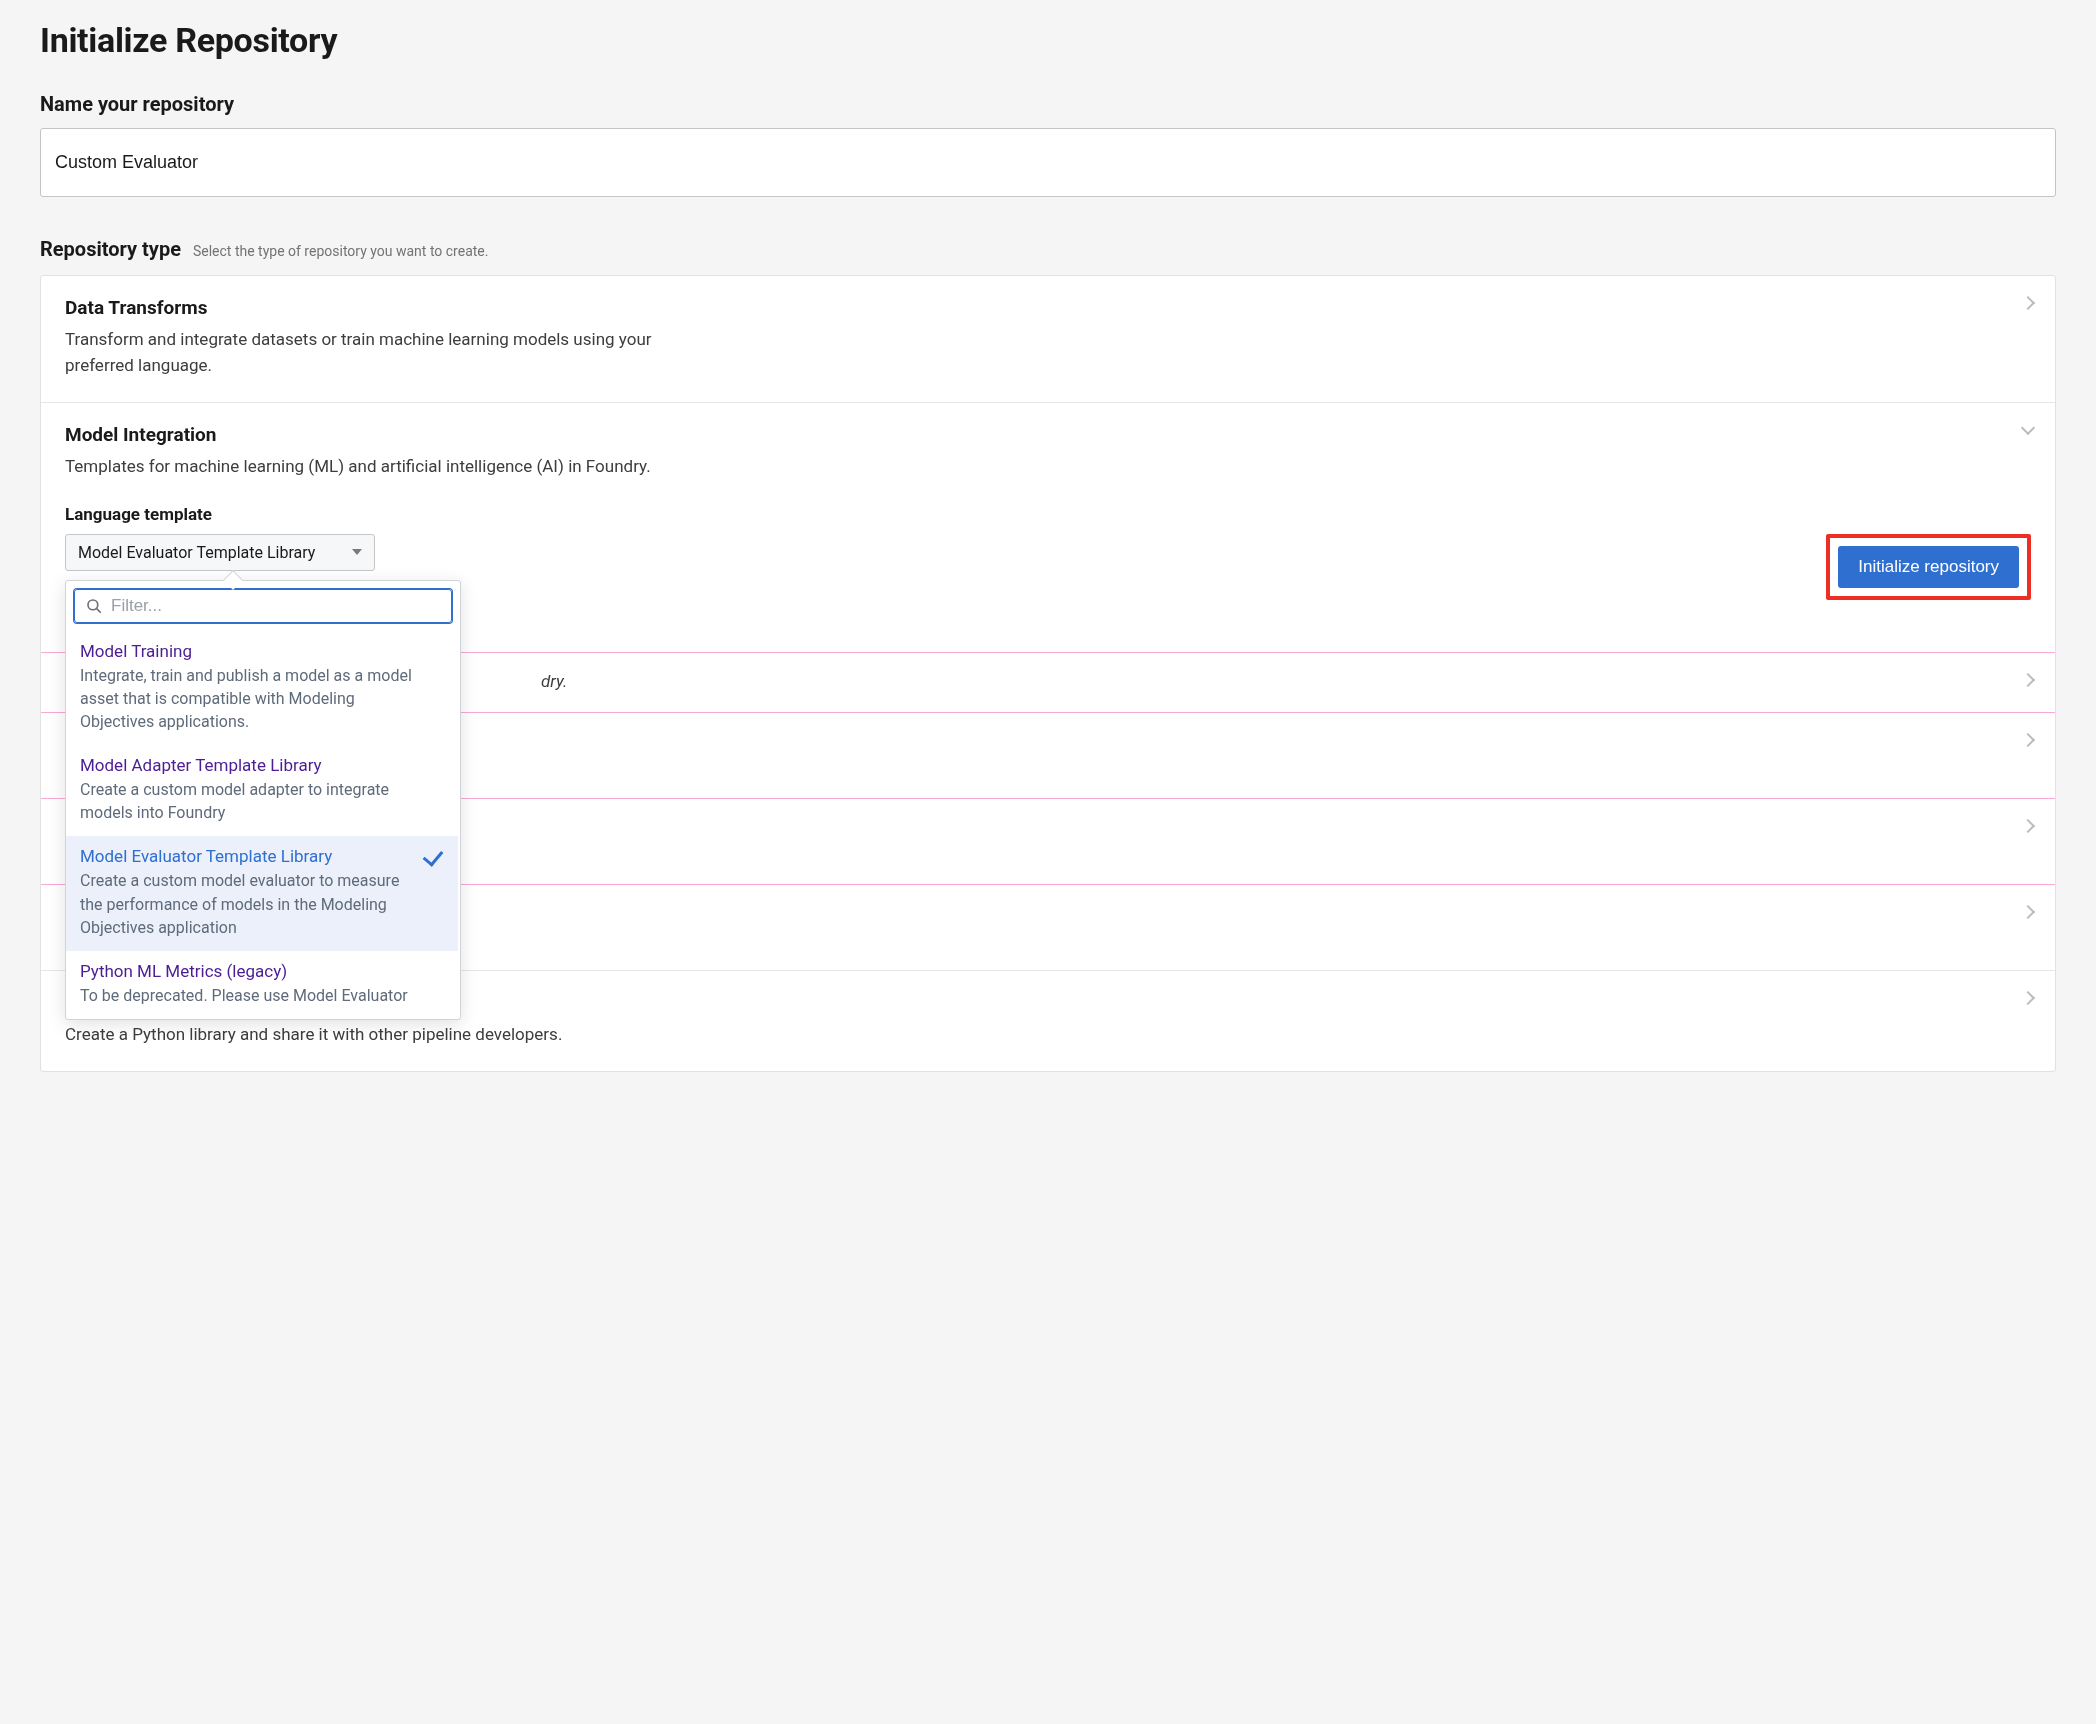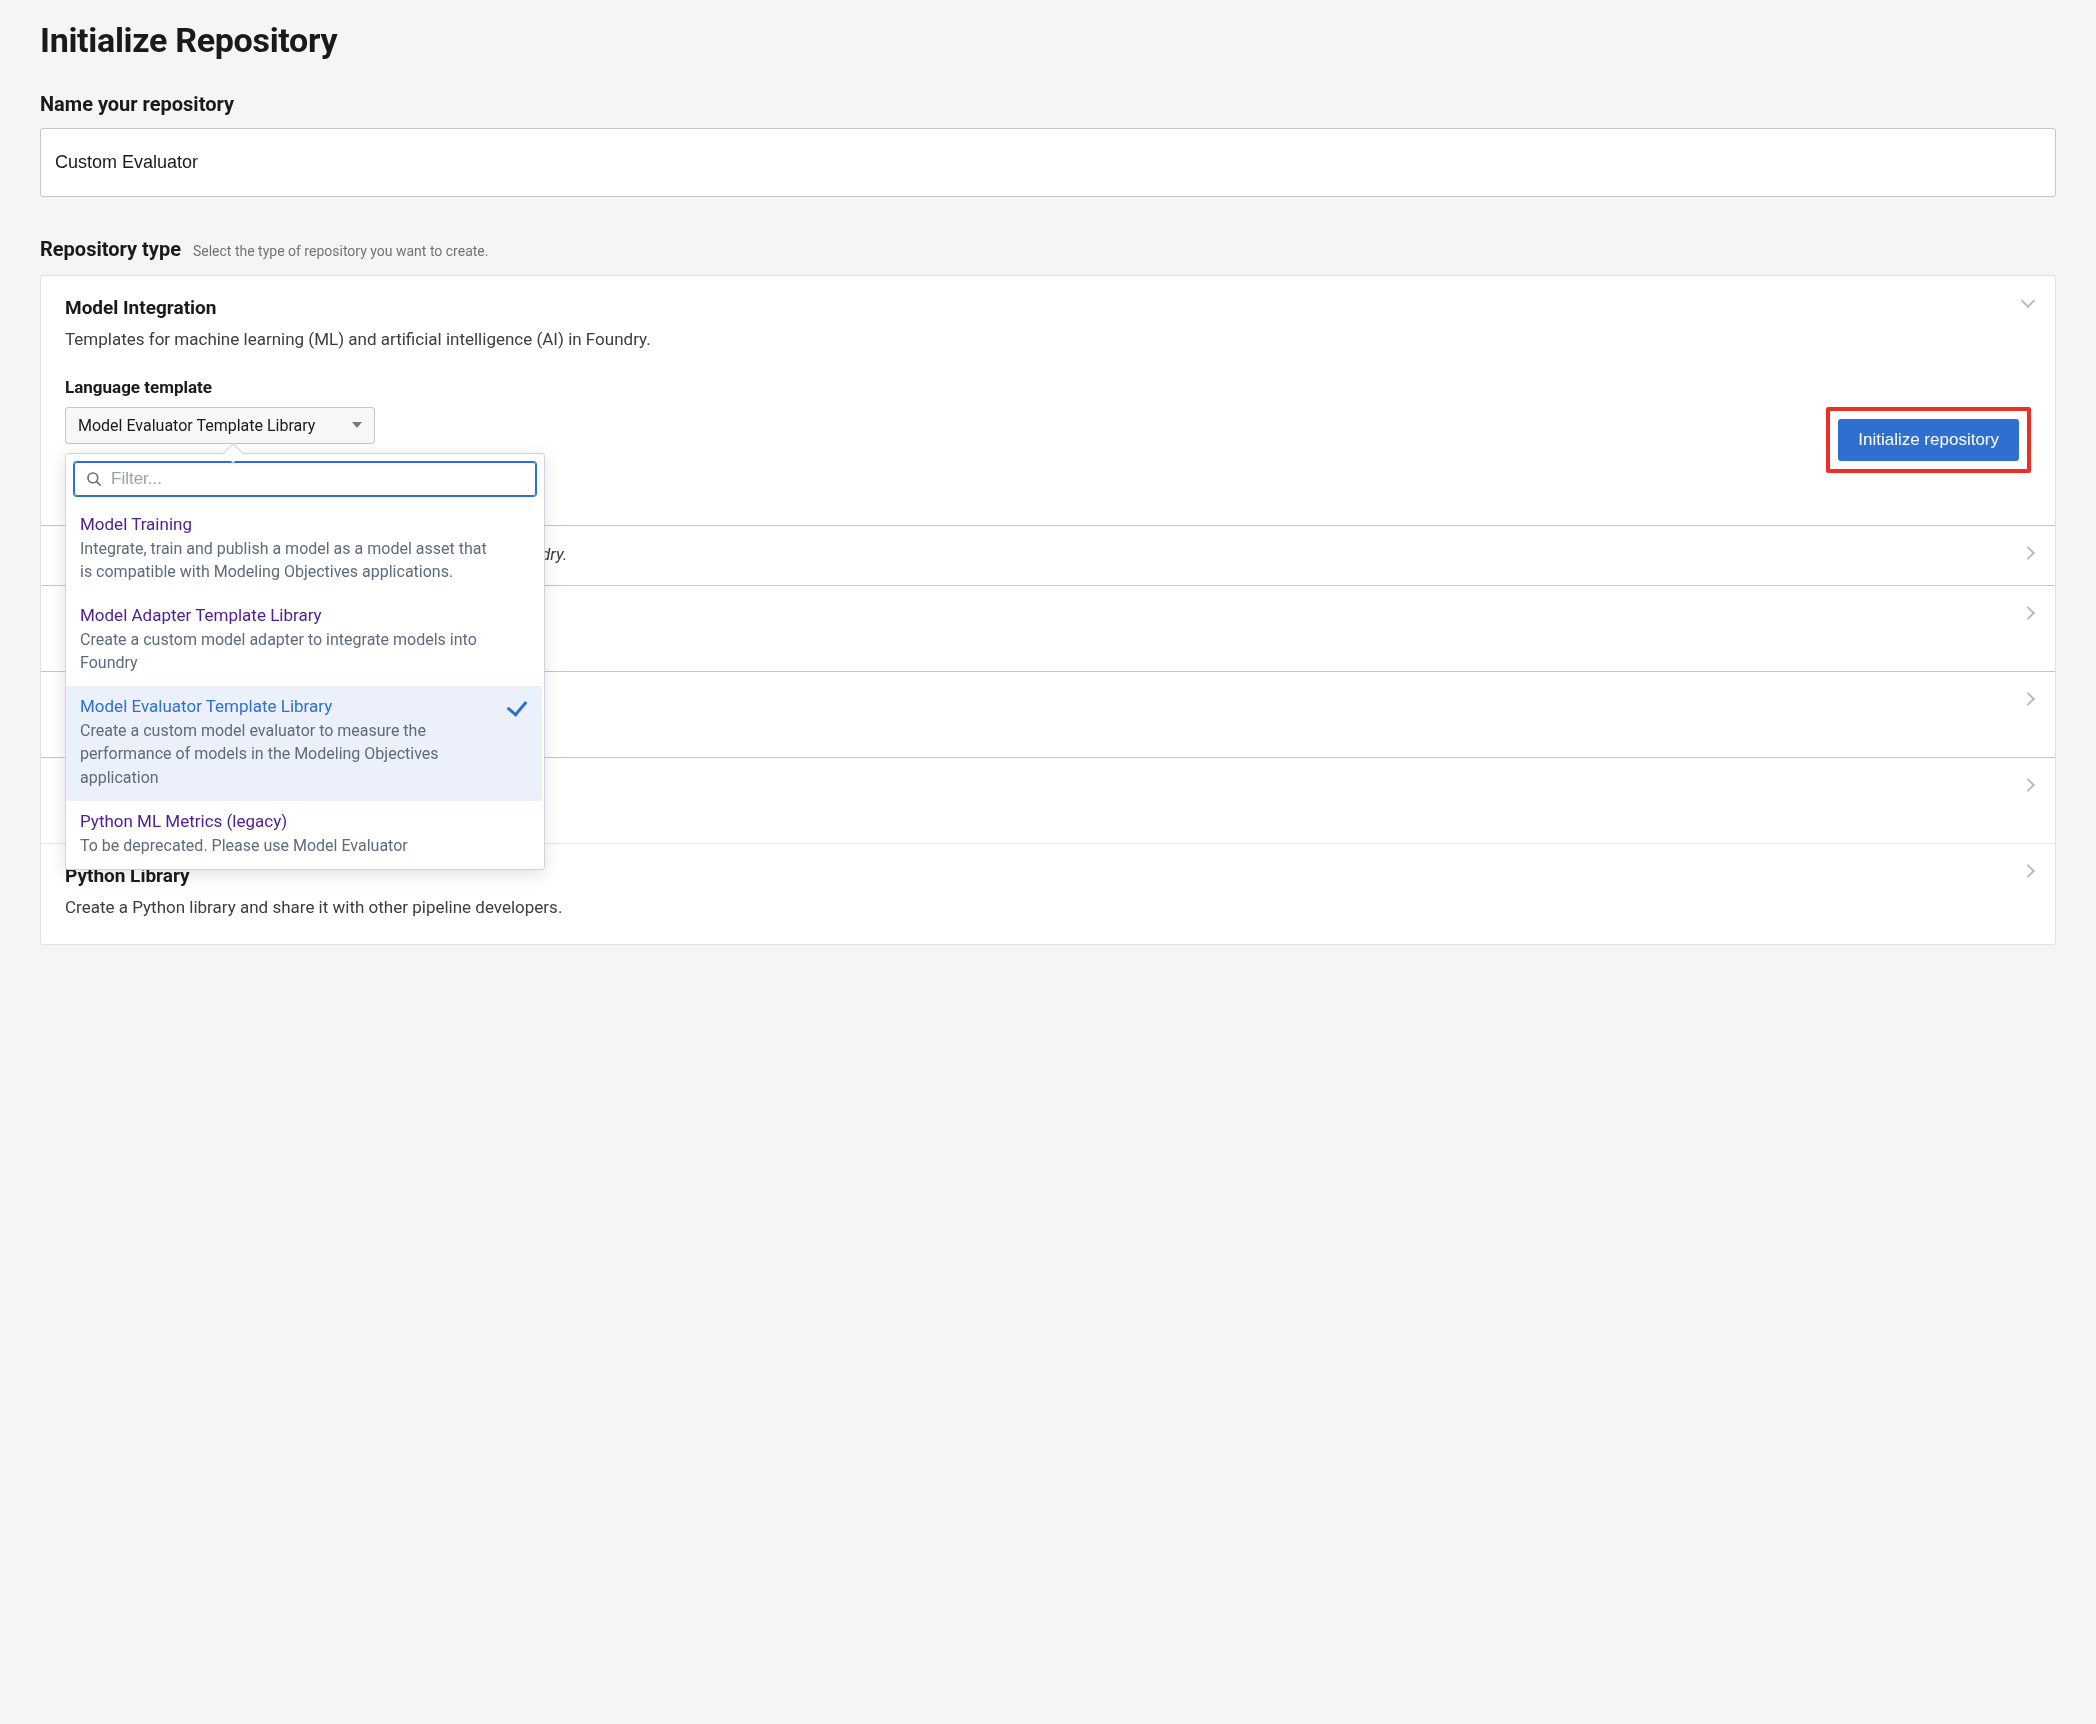--- a/index.html
+++ b/index.html
@@ -137,21 +137,21 @@
     padding: 11px 20px;
     border-radius: 3px;
     cursor: pointer;
     font-weight: 500;
   }
   
   .dropdown {
     position: absolute;
     top: 46px;
     left: 0;
-    width: 480px;
+    width: 396px;
     background: #fff;
     border: 1px solid #d0d3d8;
     border-radius: 3px;
     box-shadow: 0 4px 18px rgba(0,0,0,0.12);
     z-index: 10;
   }
   .dropdown-arrow {
     position: absolute;
     top: -8px;
     left: 160px;
@@ -254,20 +254,25 @@
 <label class="field-label">Name your repository</label>
 <input type="text" class="text-input" value="Custom Evaluator" style="">
 
 <div class="section-header-row">
   <span class="field-label">Repository type</span>
   <span class="section-subtext">Select the type of repository you want to create.</span>
 </div>
 
 <div class="type-list">
 
+  <div class="type-item">
+    <div class="type-title">Data Transforms</div>
+    <div class="type-desc">Transform and integrate datasets or train machine learning models using your preferred language.</div>
+    <span class="chevron"></span>
+  </div>
 
   <div class="type-item" style="cursor:default;">
     <div class="type-title">Model Integration</div>
     <div class="type-desc">Templates for machine learning (ML) and artificial intelligence (AI) in Foundry.</div>
     <span class="chevron down"></span>
 
     <label class="subfield-label">Language template</label>
 
     <div class="select-row">
       <div style="position:relative;">

